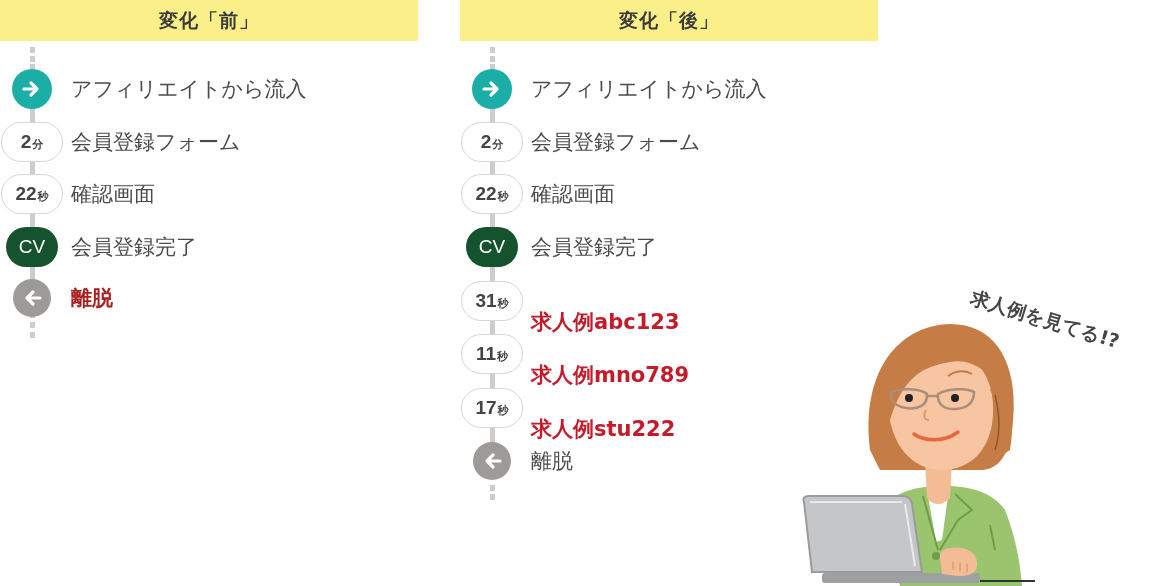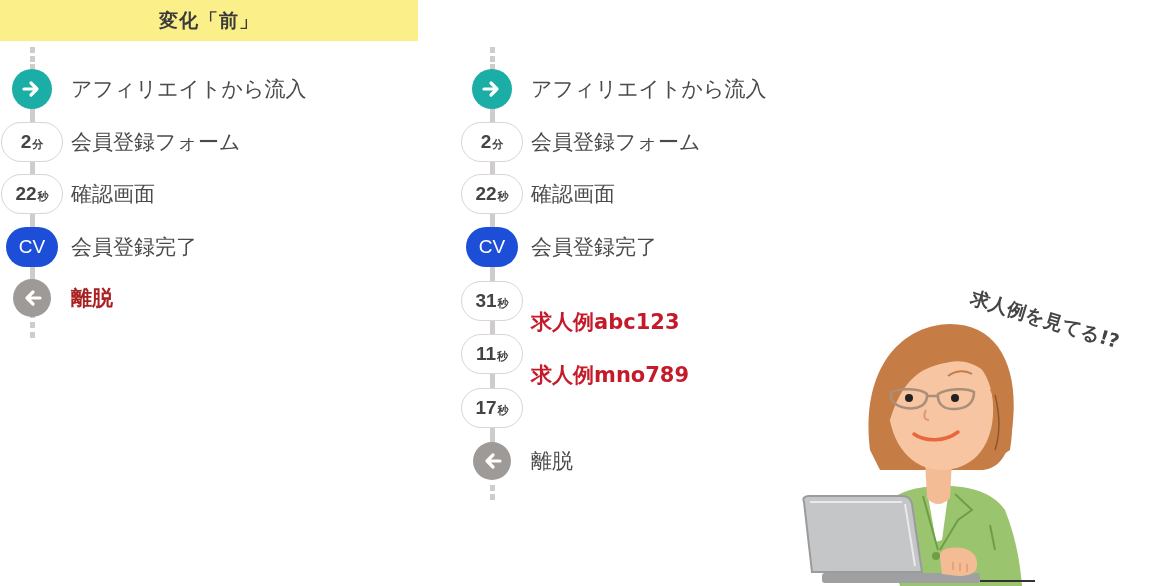--- a/index.html
+++ b/index.html
@@ -20,21 +20,21 @@
   .track-dash { position: absolute; left: 30px; width: 5px; height: 6px; background: #cfcccc; }
 
   .step { position: absolute; left: 0; height: 44px; width: 418px; padding-left: 36px; }
   .node {
     position: absolute; top: 50%; transform: translateY(-50%);
     display: flex; align-items: center; justify-content: center;
   }
   .node-circle { left: 12px; width: 40px; height: 40px; border-radius: 50%; }
   .node-enter { background: #1aaea6; }
   .node-exit { background: #9e9a97; }
-  .node-cv { left: 6px; width: 52px; height: 40px; border-radius: 20px; background: #1d4ed8; color: #fff; font-size: 19px; font-family: "Liberation Sans", sans-serif; }
+  .node-cv { left: 6px; width: 52px; height: 40px; border-radius: 20px; background: #14532d; color: #fff; font-size: 19px; font-family: "Liberation Sans", sans-serif; }
   .node-time {
     left: 1px; width: 62px; height: 40px; border-radius: 20px; background: #fff;
     border: 1px solid #d9d6d4; color: #444; font-family: "Liberation Sans", sans-serif;
     font-weight: bold;
   }
   .node-time .num { font-size: 19px; }
   .node-time .unit { font-size: 11px; margin-left: 1px; margin-top: 4px; }
   .step-label {
     position: absolute; left: 71px; top: 50%; transform: translateY(-50%);
     font-size: 21px; color: #4a4a4a; white-space: nowrap;
@@ -94,20 +94,21 @@
     <div class="node node-circle node-exit" style="left:13px; width:38px; height:38px">
       <svg width="20" height="20" viewBox="0 0 20 20">
           <path d="M18 10 H5 M11 4 L5 10 L11 16" stroke="#fff" stroke-width="3.2" fill="none" stroke-linecap="round" stroke-linejoin="round"></path>
         </svg>
     </div>
     <span class="step-label label-darkred">離脱</span>
   </div>
 </div>
 
 <div class="column col-after">
+  <div class="col-header">変化「後」</div>
 
   <div class="track-dash" style="top:47px"></div>
   <div class="track-dash" style="top:56px"></div>
   <div class="track" style="top:64px; height:414px"></div>
   <div class="track-dash" style="top:485px"></div>
   <div class="track-dash" style="top:494px"></div>
 
   <div class="step" style="top:67px">
     <div class="node node-circle node-enter">
       <svg width="20" height="20" viewBox="0 0 20 20">
@@ -152,20 +153,21 @@
         <span class="unit">秒</span>
     </div>
     <span class="step-label label-red">求人例mno789</span>
   </div>
 
   <div class="step" style="top:386px">
     <div class="node node-time">
       <span class="num">17</span>
         <span class="unit">秒</span>
     </div>
+    <span class="step-label label-red">求人例stu222</span>
   </div>
 
   <div class="step" style="top:439px">
     <div class="node node-circle node-exit" style="left:13px; width:38px; height:38px">
       <svg width="20" height="20" viewBox="0 0 20 20">
           <path d="M18 10 H5 M11 4 L5 10 L11 16" stroke="#fff" stroke-width="3.2" fill="none" stroke-linecap="round" stroke-linejoin="round"></path>
         </svg>
     </div>
     <span class="step-label">離脱</span>
   </div>

